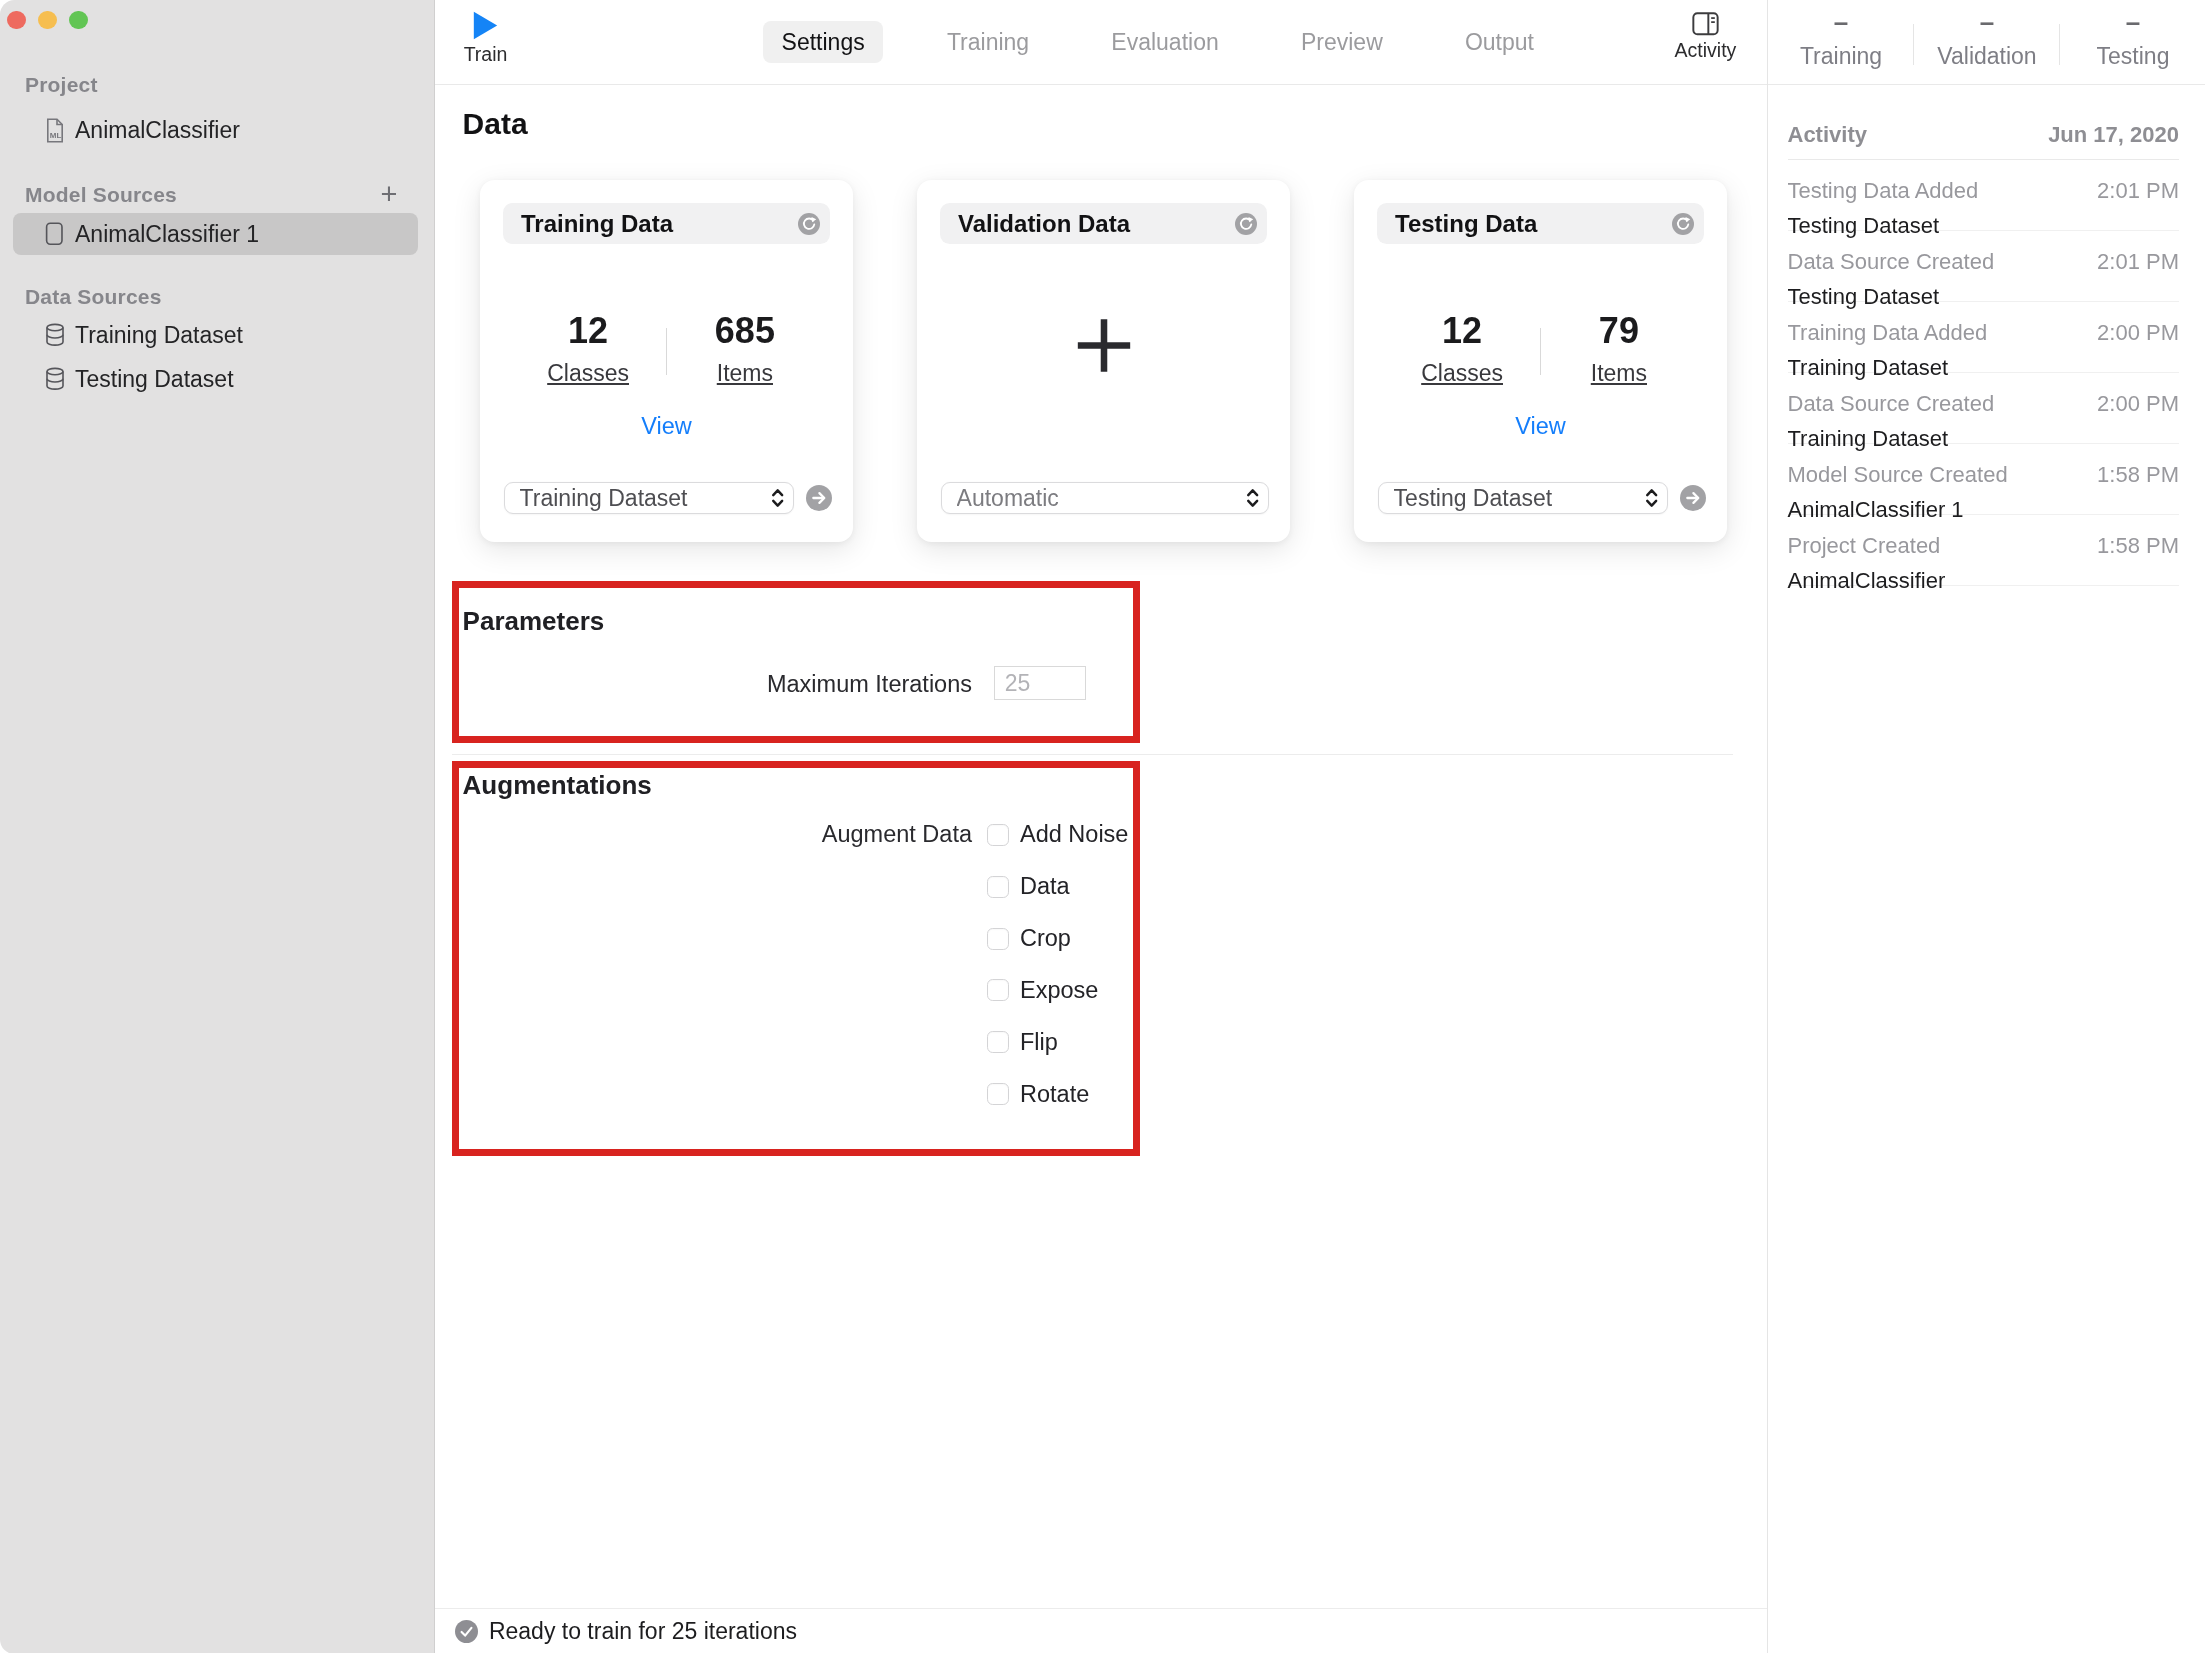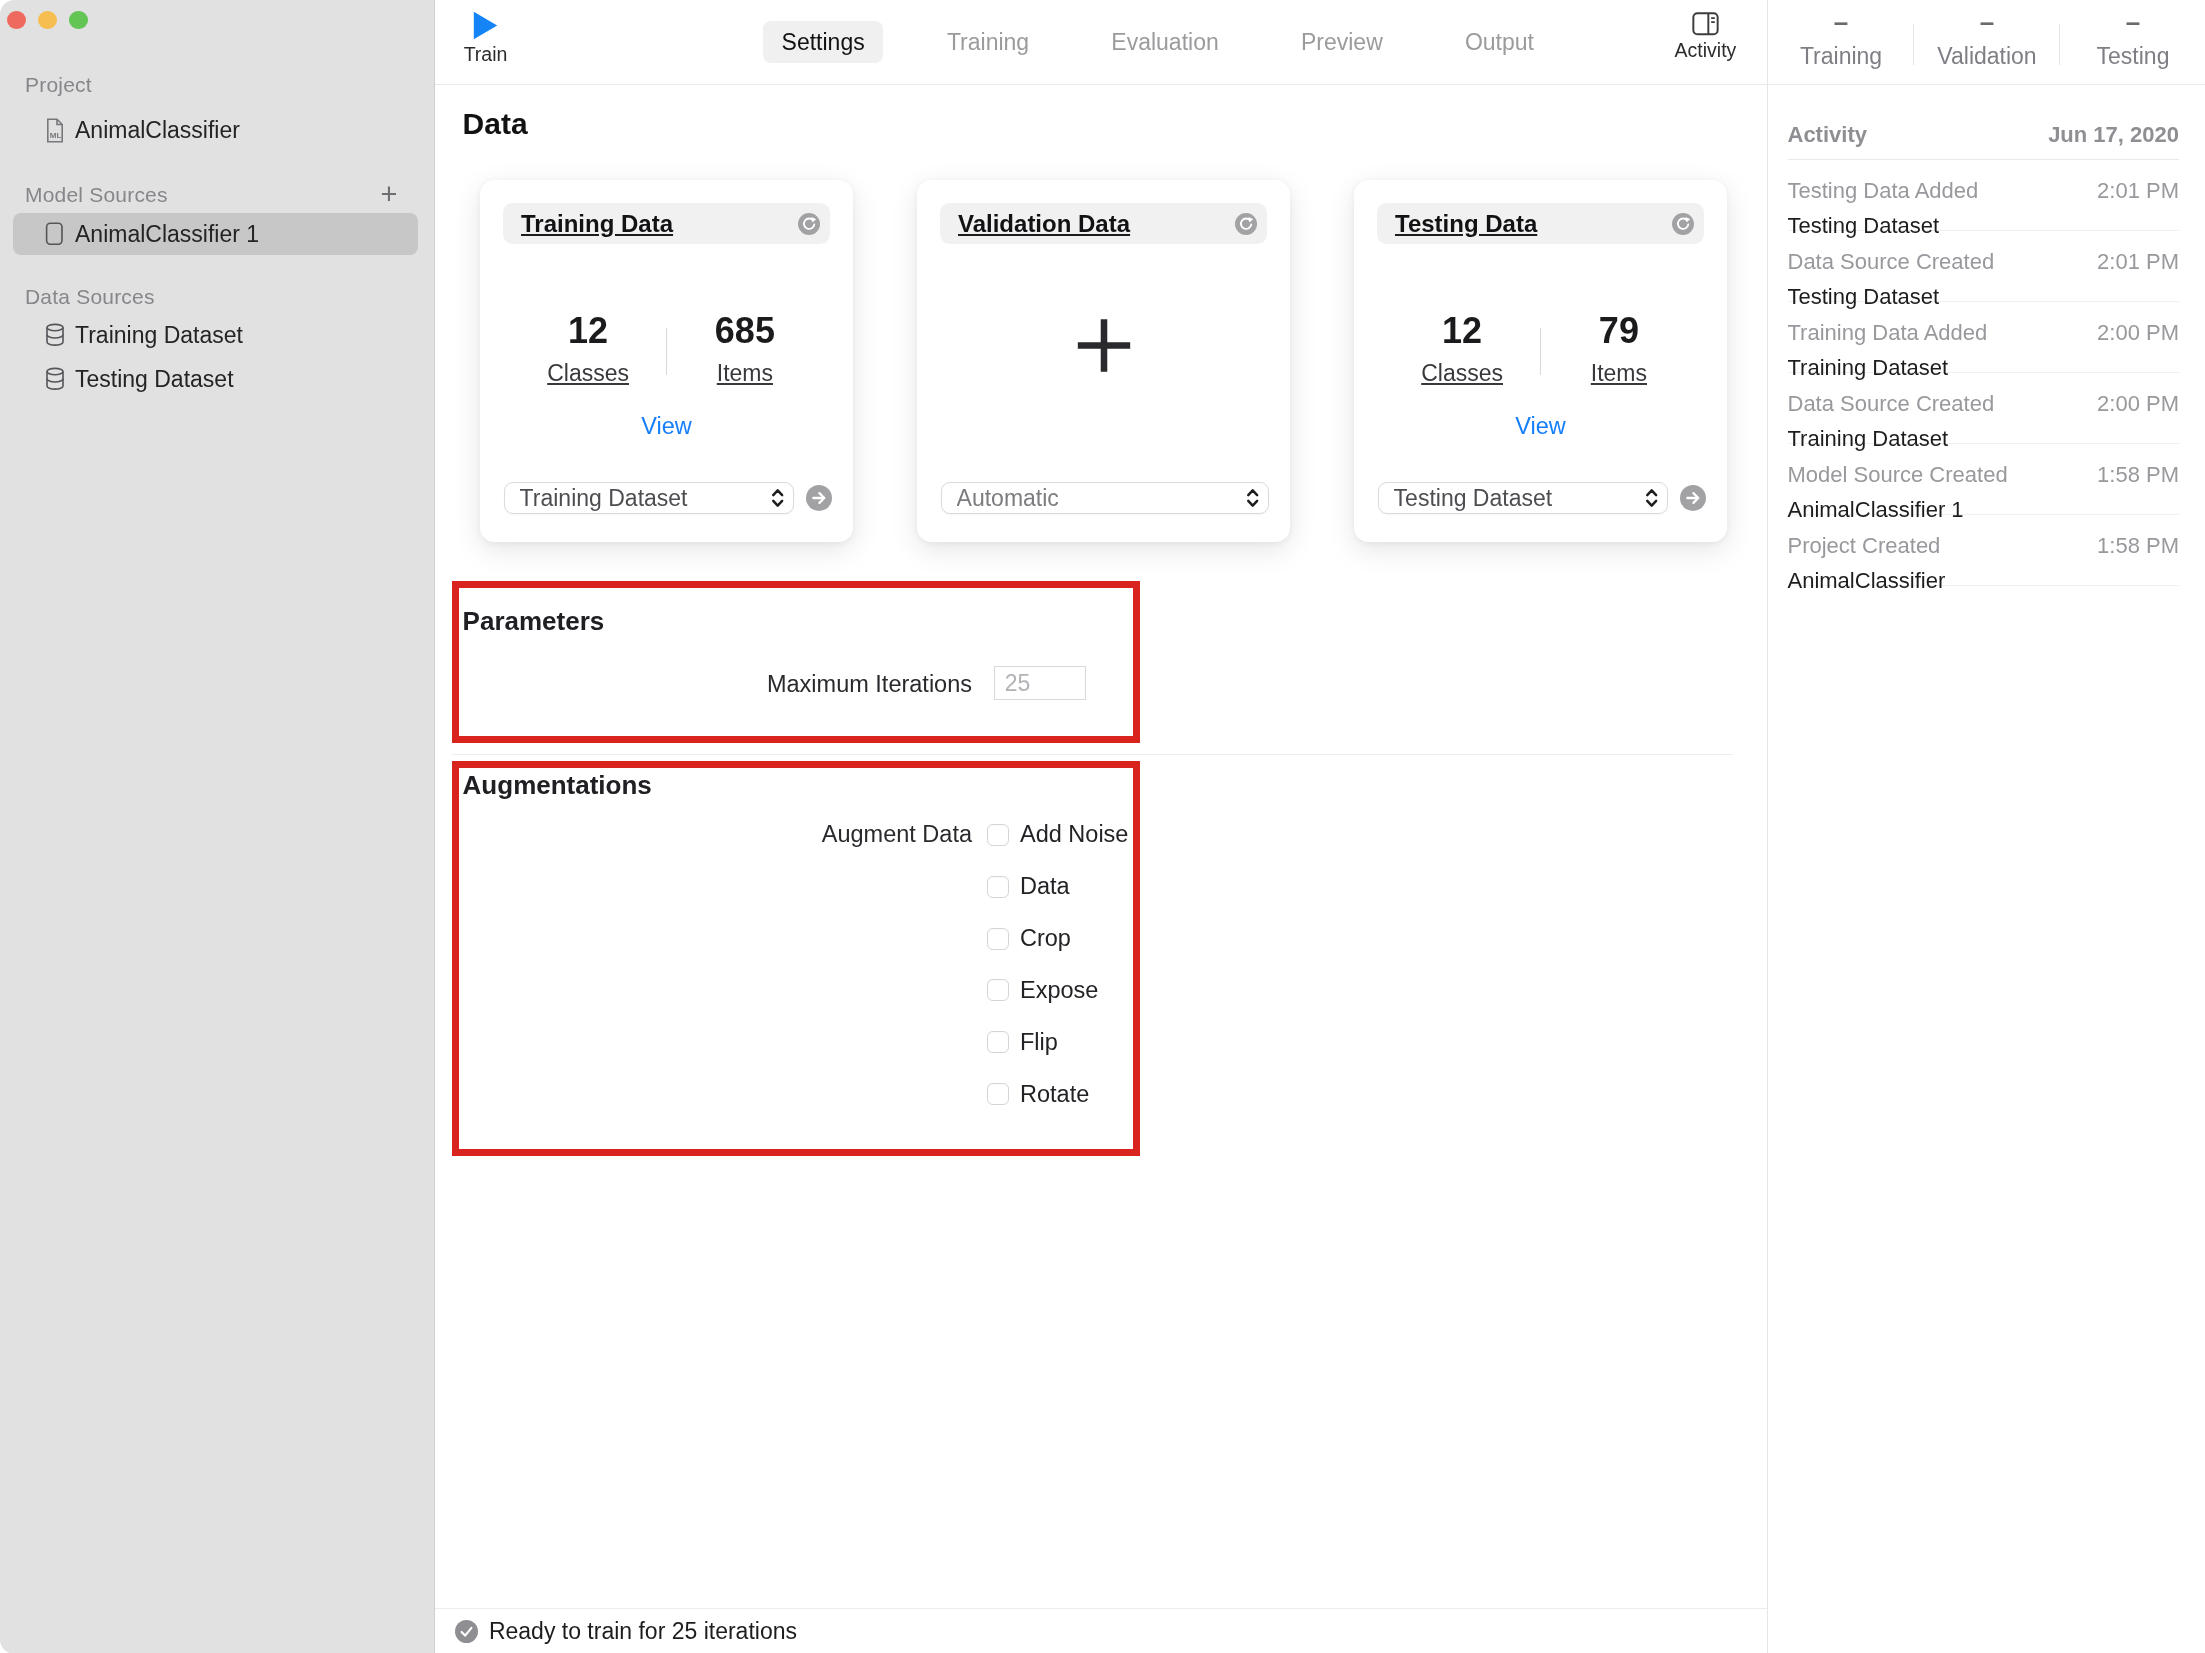--- a/index.html
+++ b/index.html
@@ -6,21 +6,21 @@
   html,body { width:2205px; height:1654px; background:#fff; }
   body { font-family:"Liberation Sans", sans-serif; color:#1D1D1F; }
   #app { position:relative; width:2205px; height:1654px; background:#fff; overflow:hidden; border-radius:14.6px; }
 
   
   .sidebar { position:absolute; left:0; top:0; width:435px; height:1654px; background:#E2E1E1; border-right:0.8px solid rgba(0,0,0,0.08); }
   .traffic { position:absolute; top:10.5px; width:18.6px; height:18.6px; border-radius:50%; }
   .t-red   { left:7.3px;  background:#EE6A5F; }
   .t-yellow{ left:38px; background:#F6BE50; }
   .t-green { left:69px; background:#62C554; }
-  .side-header { position:absolute; left:25px; font-size:21px; font-weight:400; color:#86868B; letter-spacing:0.2px; }
+  .side-header { position:absolute; left:25px; font-size:21px; font-weight:700; color:#86868B; letter-spacing:0.2px; }
   .side-row { position:absolute; left:0; width:435px; height:42px; display:flex; align-items:center; }
   .side-row .icn { position:absolute; left:45px; display:flex; }
   .side-row .lbl { position:absolute; left:75px; font-size:23px; color:#242426; white-space:nowrap; }
   .side-sel { position:absolute; left:13px; width:405px; height:42px; background:#C8C7C7; border-radius:8px; }
   .plus-btn { position:absolute; left:373px; top:178px; width:32px; height:32px; font-size:29px; font-weight:400; color:#6E6E73; display:flex; align-items:center; justify-content:center; }
 
   
   .main { position:absolute; left:435px; top:0; width:1332px; height:1654px; background:#fff; }
   .toolbar { position:absolute; left:0; top:0; width:1332px; height:85px; border-bottom:0.8px solid #E9E9E9; background:#fff; }
   .train-btn { position:absolute; left:18px; top:9.7px; width:65px; text-align:center; }
@@ -28,21 +28,21 @@
   .tb-label { font-size:19.5px; color:#2C2C2E; margin-top:3.2px; }
   .tabs { position:absolute; left:328px; top:21px; height:42px; display:flex; align-items:center; gap:45px; }
   .tab { font-size:23px; color:#9B9B9E; padding:0 18.6px; height:42px; display:flex; align-items:center; border-radius:8px; white-space:nowrap; }
   .tab.active { background:#F0F0F0; color:#121214; }
   .activity-btn { position:absolute; left:1226px; top:9.7px; width:89px; text-align:center; }
   .activity-btn svg { display:block; margin:2.4px auto 0; }
 
   .page-title { position:absolute; left:27.6px; top:107px; font-size:30px; font-weight:700; color:#121214; }
 
   .card { position:absolute; top:180px; width:373px; height:362px; background:#fff; border-radius:14.6px; box-shadow:0 8px 29px rgba(0,0,0,0.10), 0 1.6px 6.5px rgba(0,0,0,0.05); }
-  .card-head { position:absolute; left:23px; right:23px; top:23px; height:41px; background:#F1F1F2; border-radius:9.7px; display:flex; align-items:center;text-decoration:underline; }
+  .card-head { position:absolute; left:23px; right:23px; top:23px; height:41px; background:#F1F1F2; border-radius:9.7px; display:flex; align-items:center; }
   .card-title { font-size:24px; font-weight:700; color:#121214; margin-left:18px; }
   .card-refresh { position:absolute; right:10.5px; top:9.7px; }
   .stats { position:absolute; left:0; right:0; top:130px; display:flex; justify-content:center; align-items:flex-start; gap:17px; }
   .stat { width:122px; text-align:center; }
   .stat-num { font-size:36px; font-weight:700; color:#1B1B1D; }
   .stat-lbl { font-size:23px; color:#39393D; margin-top:8px;text-decoration:underline; }
   .stat-div { width:0.8px; height:47px; background:#D9D9D9; margin-top:18px; }
   .view-link { position:absolute; left:0; right:0; top:233px; text-align:center; font-size:23.5px; color:#147EFB; }
   .card-foot { position:absolute; left:24px; right:21px; bottom:27.6px; display:flex; align-items:center; gap:12px; }
   .dropdown { flex:1; height:32px; border:1.2px solid #DBDBDD; border-radius:9px; background:#fff; display:flex; align-items:center; box-shadow:0 0.8px 1.6px rgba(0,0,0,0.04); }

